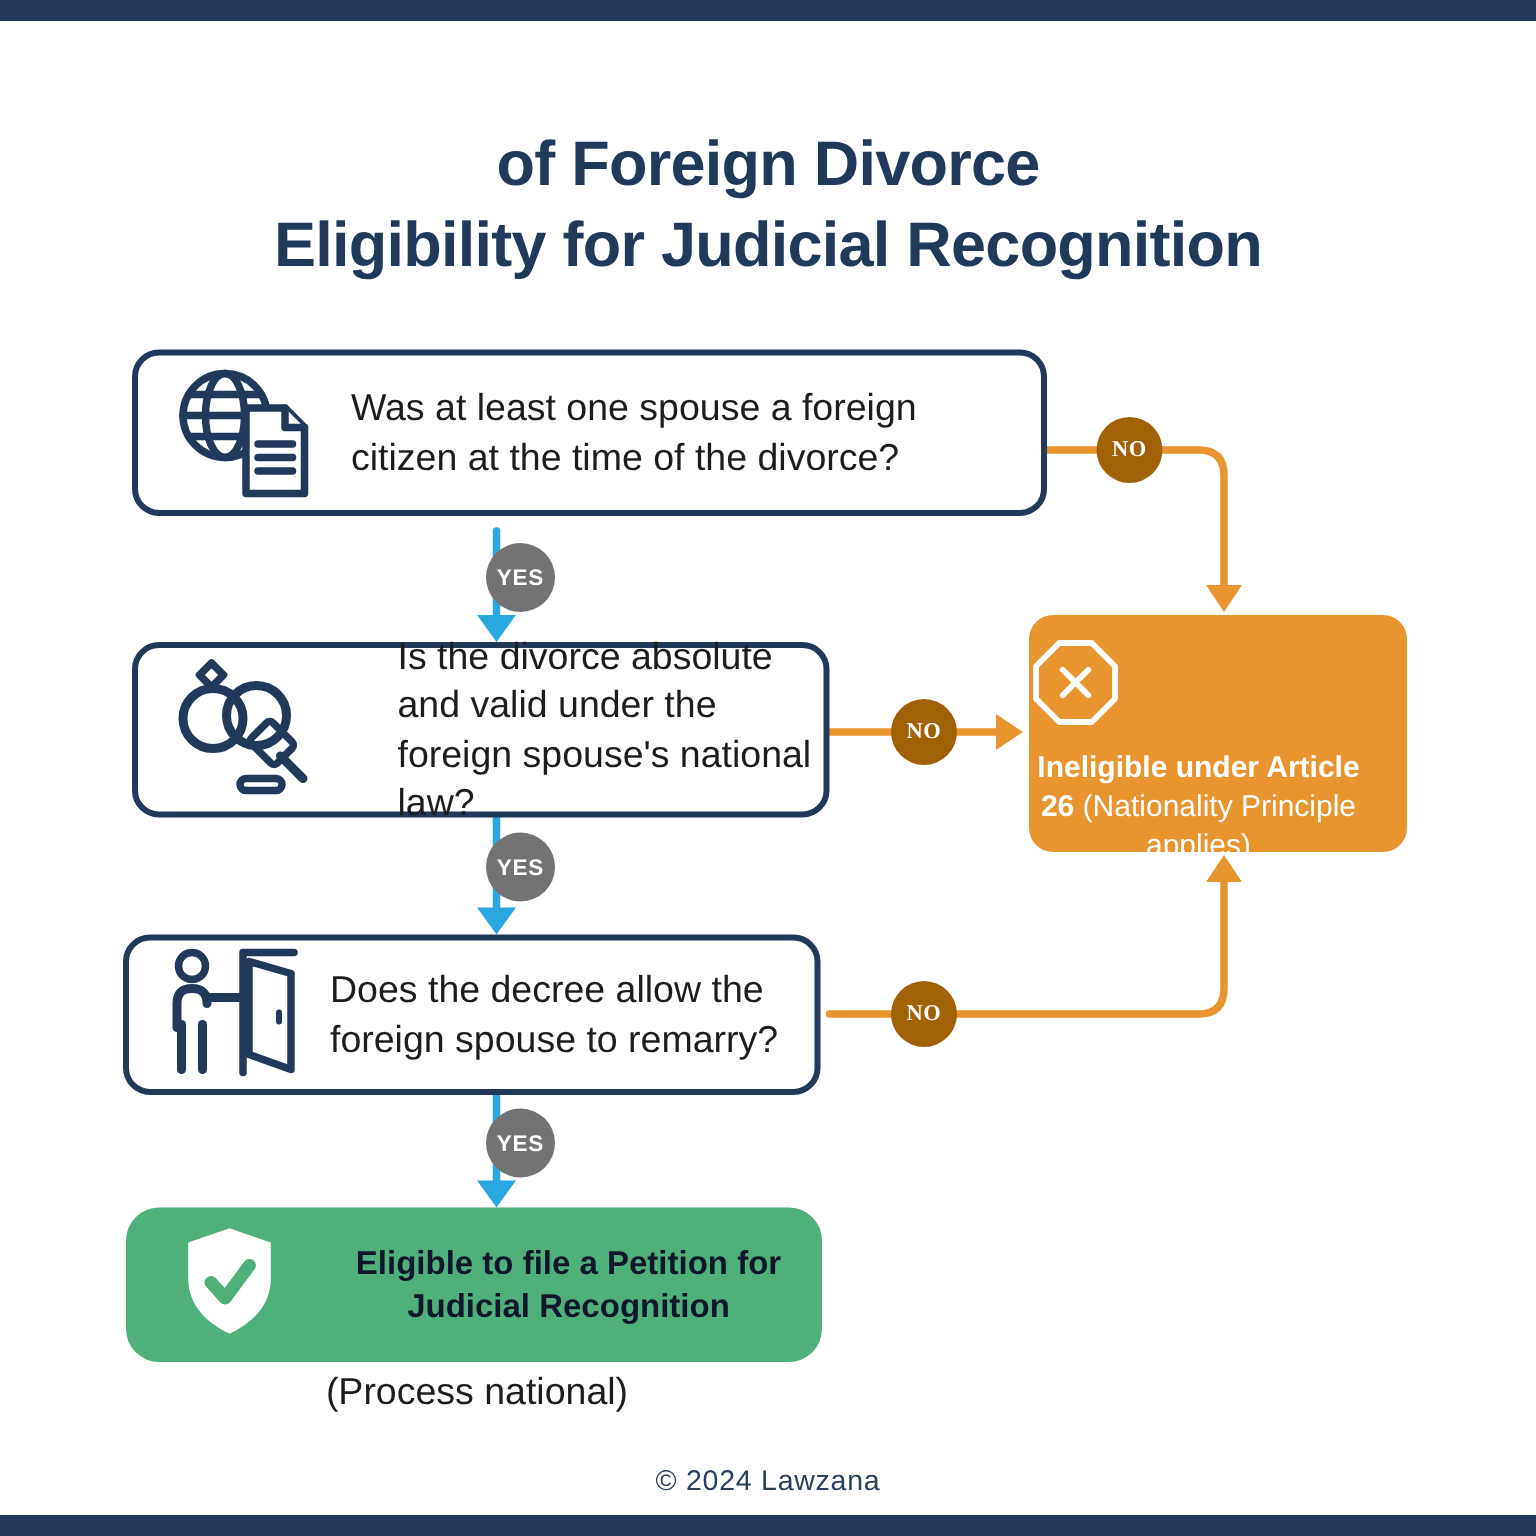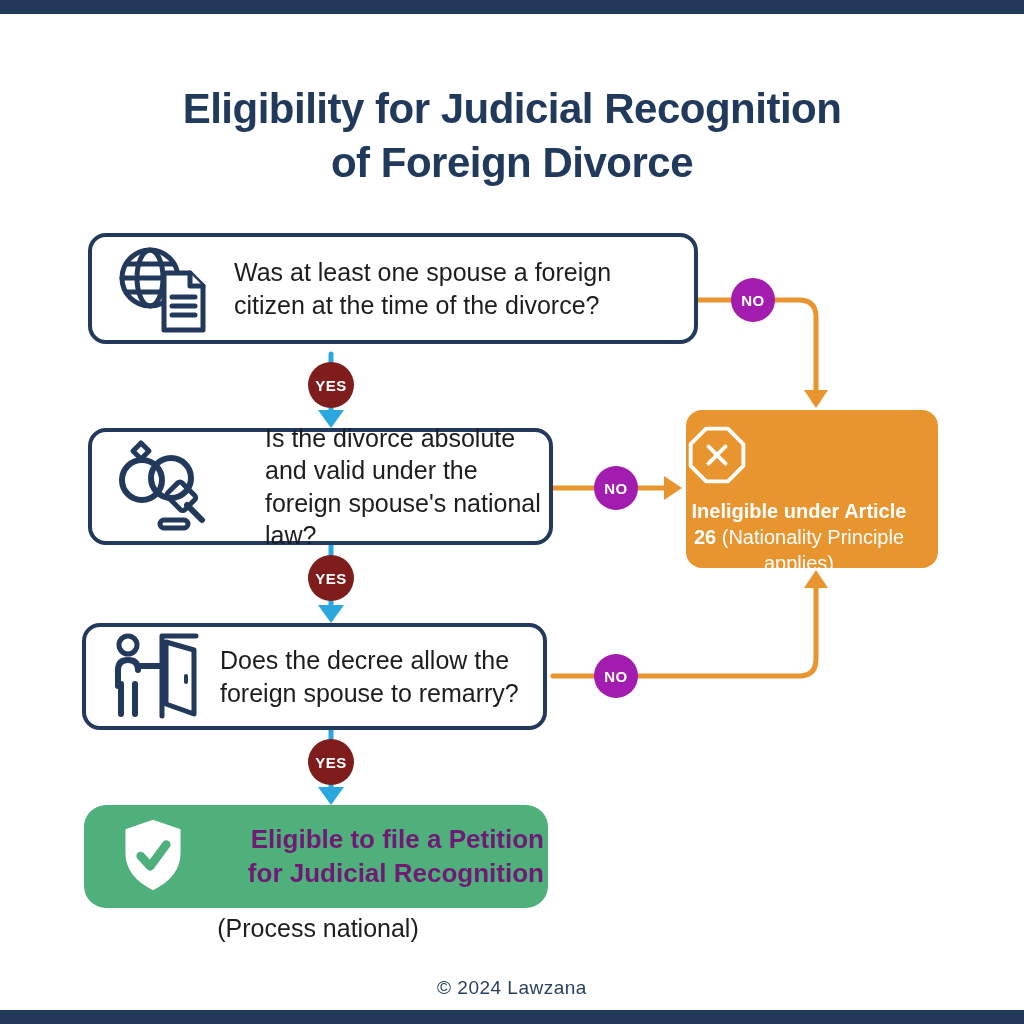--- a/index.html
+++ b/index.html
@@ -28,22 +28,22 @@
   #qbox-2 .qtext{width:320px;margin-left:35px;}
   #qbox-3 .qtext{width:320px;}
   .qicon{flex:0 0 auto;}
 
   svg.connectors{position:absolute;left:0;top:0;width:1024px;height:1024px;pointer-events:none;}
 
   .badge{
     position:absolute;border-radius:50%;display:flex;align-items:center;justify-content:center;
     color:#ffffff;font-weight:bold;font-size:15px;letter-spacing:0.5px;
   }
-  .badge.yes{width:46px;height:46px;background:#7f1d1d;}
-  .badge.no{width:44px;height:44px;background:#a21caf;}
+  .badge.yes{width:46px;height:46px;background:#737373;margin-left:16px;}
+  .badge.no{width:44px;height:44px;background:#a16207;font-family:Liberation Serif, serif;}
   #yes-1{left:308px;top:362px;}
   #yes-2{left:308px;top:555px;}
   #yes-3{left:308px;top:739px;}
   #no-1{left:731px;top:278px;}
   #no-2{left:594px;top:466px;}
   #no-3{left:594px;top:654px;}
 
   .ineligible-box{
     position:absolute;left:686px;top:410px;width:252px;height:158px;background:#E8952F;
     border-radius:16px;display:flex;flex-direction:column;box-sizing:border-box;
@@ -51,40 +51,40 @@
   }
   .ineligible-text{
     color:#ffffff;font-size:20px;line-height:1.3;text-align:center;width:226px;margin-top:8px;
   }
   .ineligible-text .b{font-weight:bold;}
 
   .eligible-box{
     position:absolute;left:84px;top:805px;width:464px;height:103px;background:#4FB07C;
     border-radius:22px;display:flex;align-items:center;box-sizing:border-box;padding-left:34px;gap:26px;
   }
-  .eligible-text{color:#701a75;font-weight:bold;font-size:26px;line-height:1.3;width:330px;text-align:right;}
+  .eligible-text{color:#0f172a;font-weight:bold;font-size:22px;line-height:1.3;width:330px;text-align:center;}
 
   .process-note{
     position:absolute;left:88px;top:914px;width:460px;text-align:center;
     color:#1D1D1F;font-size:25px;
   }
 
   .footer{
     position:absolute;left:0;top:977px;width:1024px;text-align:center;
     color:#2A3F5F;font-size:19px;letter-spacing:0.5px;
   }
 </style>
 </head>
 <body>
 
 <div class="bar top"></div>
 
 <div class="title">
+  <div>of Foreign Divorce</div>
   <div>Eligibility for Judicial Recognition</div>
-  <div>of Foreign Divorce</div>
 </div>
 
 <svg class="connectors" viewBox="0 0 1024 1024">
   <g stroke="#2AA7DF" stroke-width="5" fill="none" stroke-linecap="round">
     <path d="M331,354 V412"></path>
     <path d="M331,545 V607"></path>
     <path d="M331,730 V789"></path>
   </g>
   <g fill="#2AA7DF" stroke="none">
     <polygon points="318,410 344,410 331,428"></polygon>

